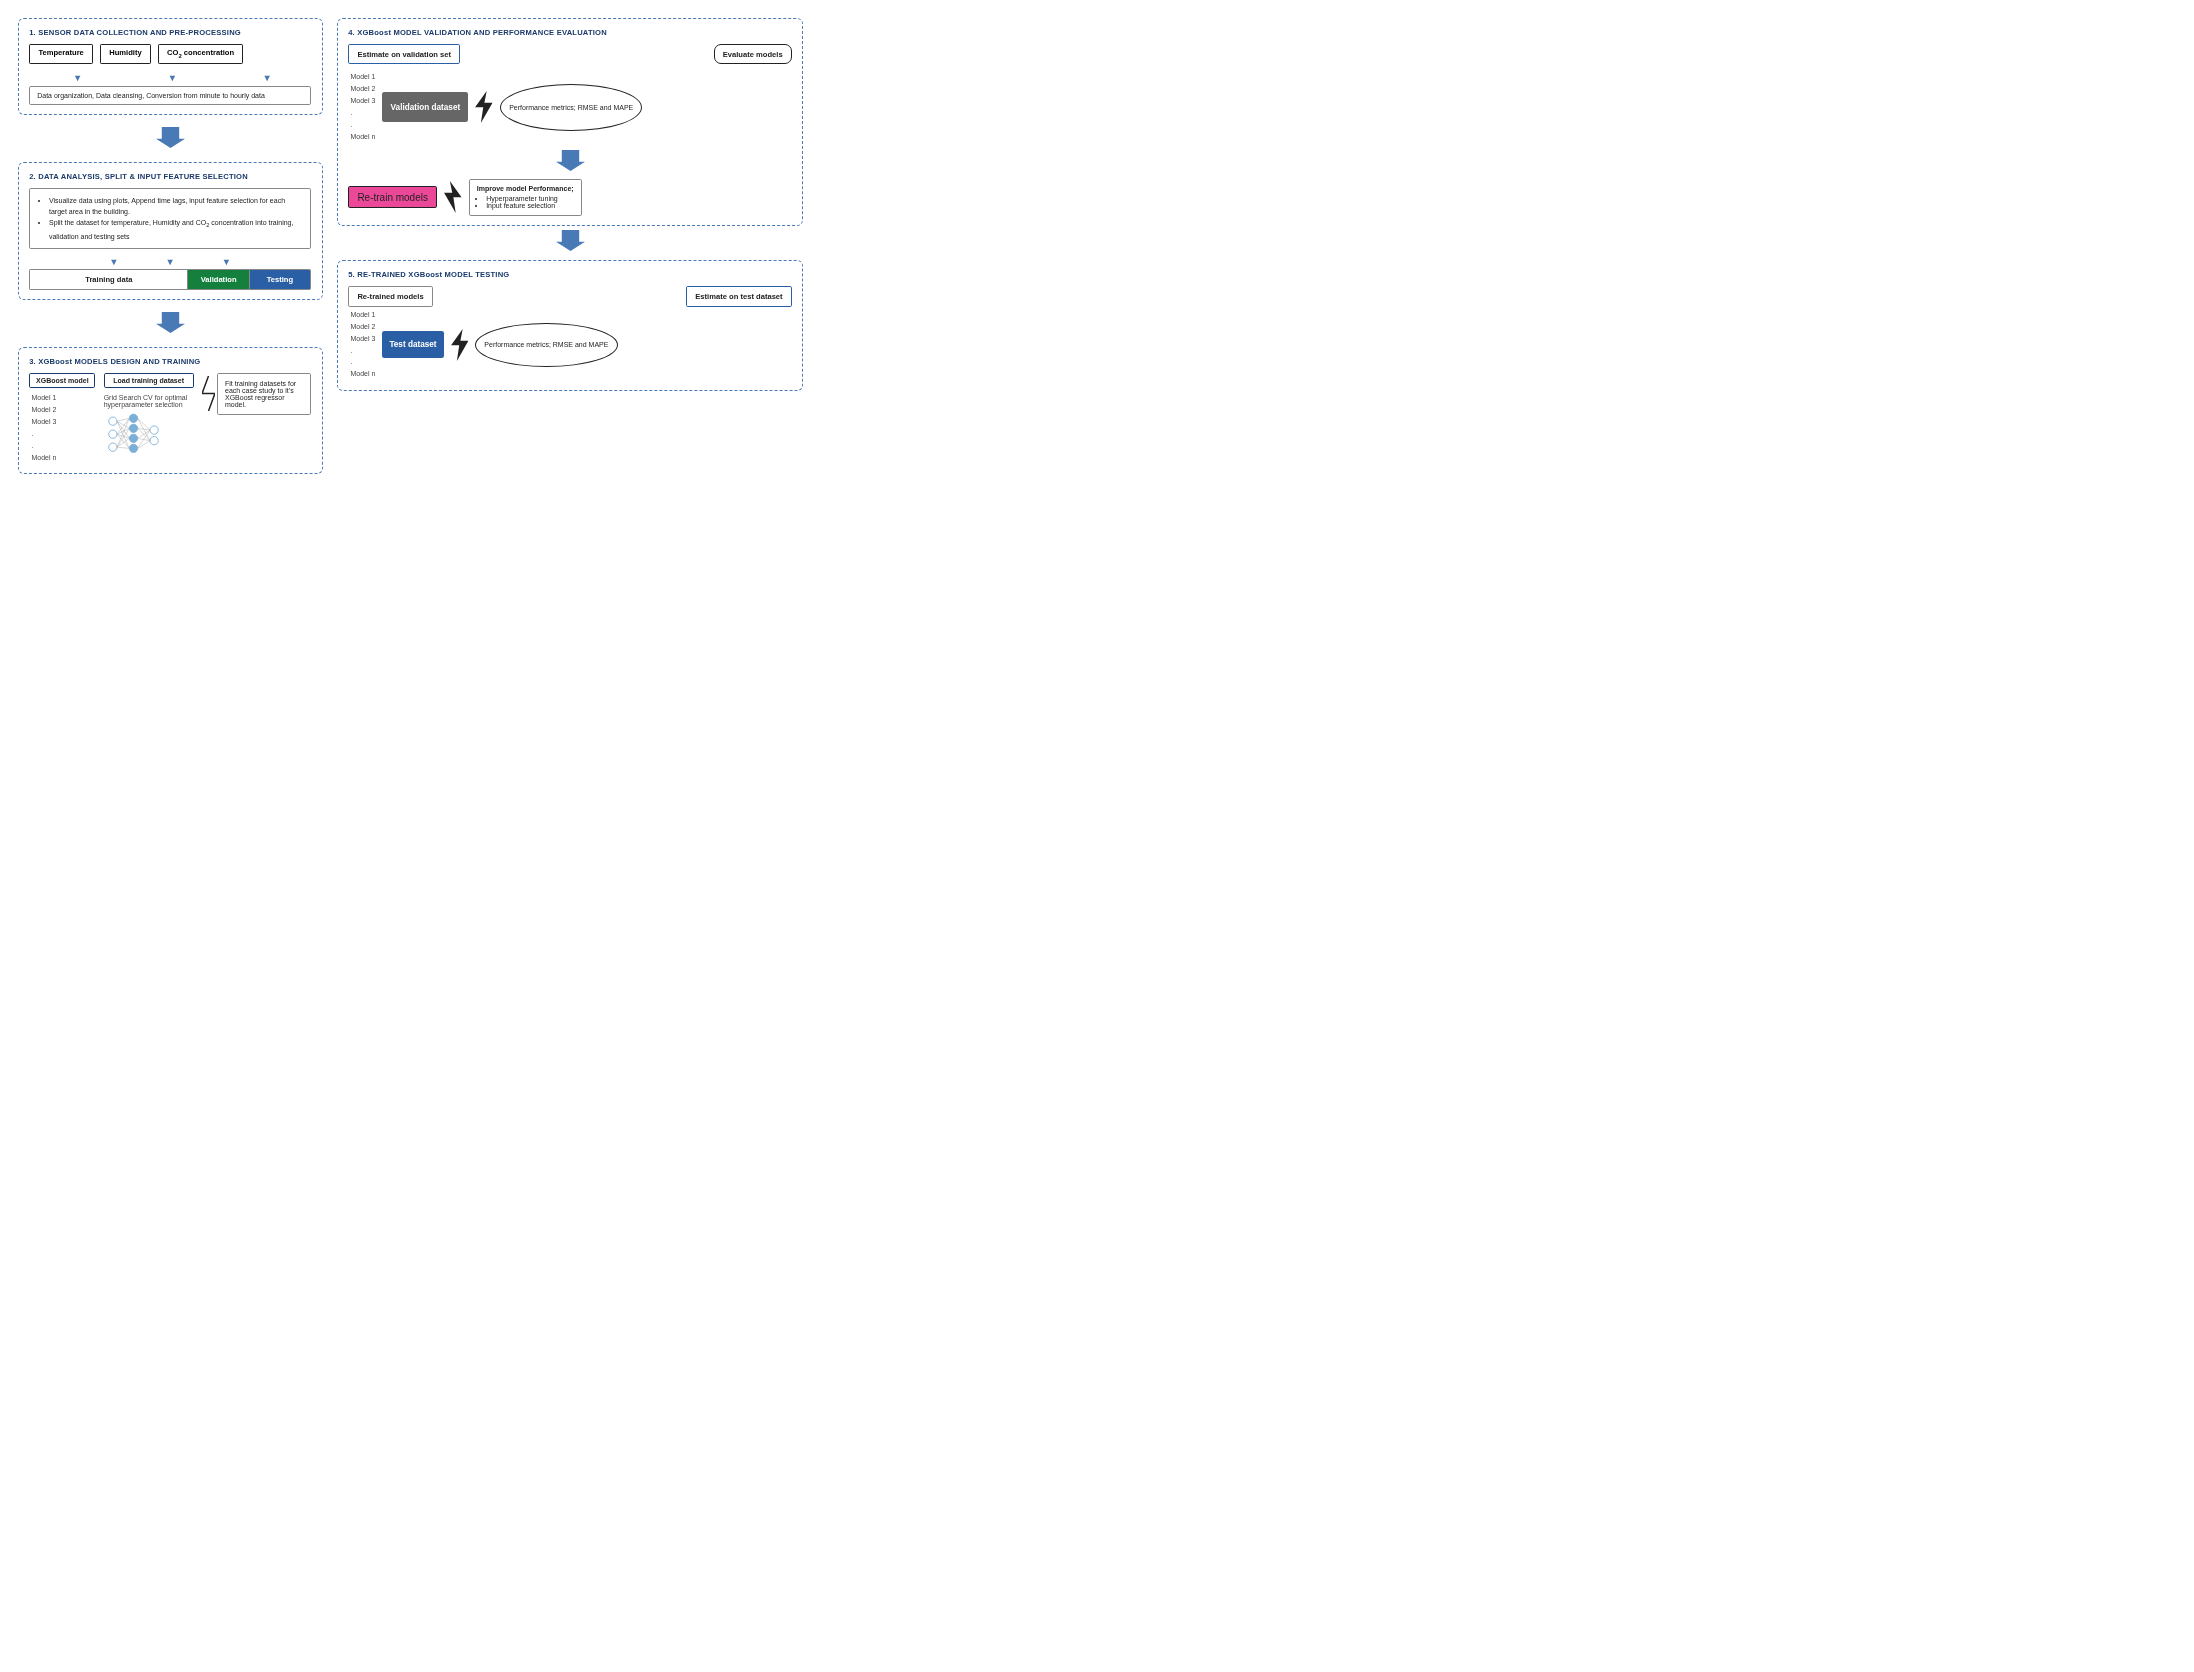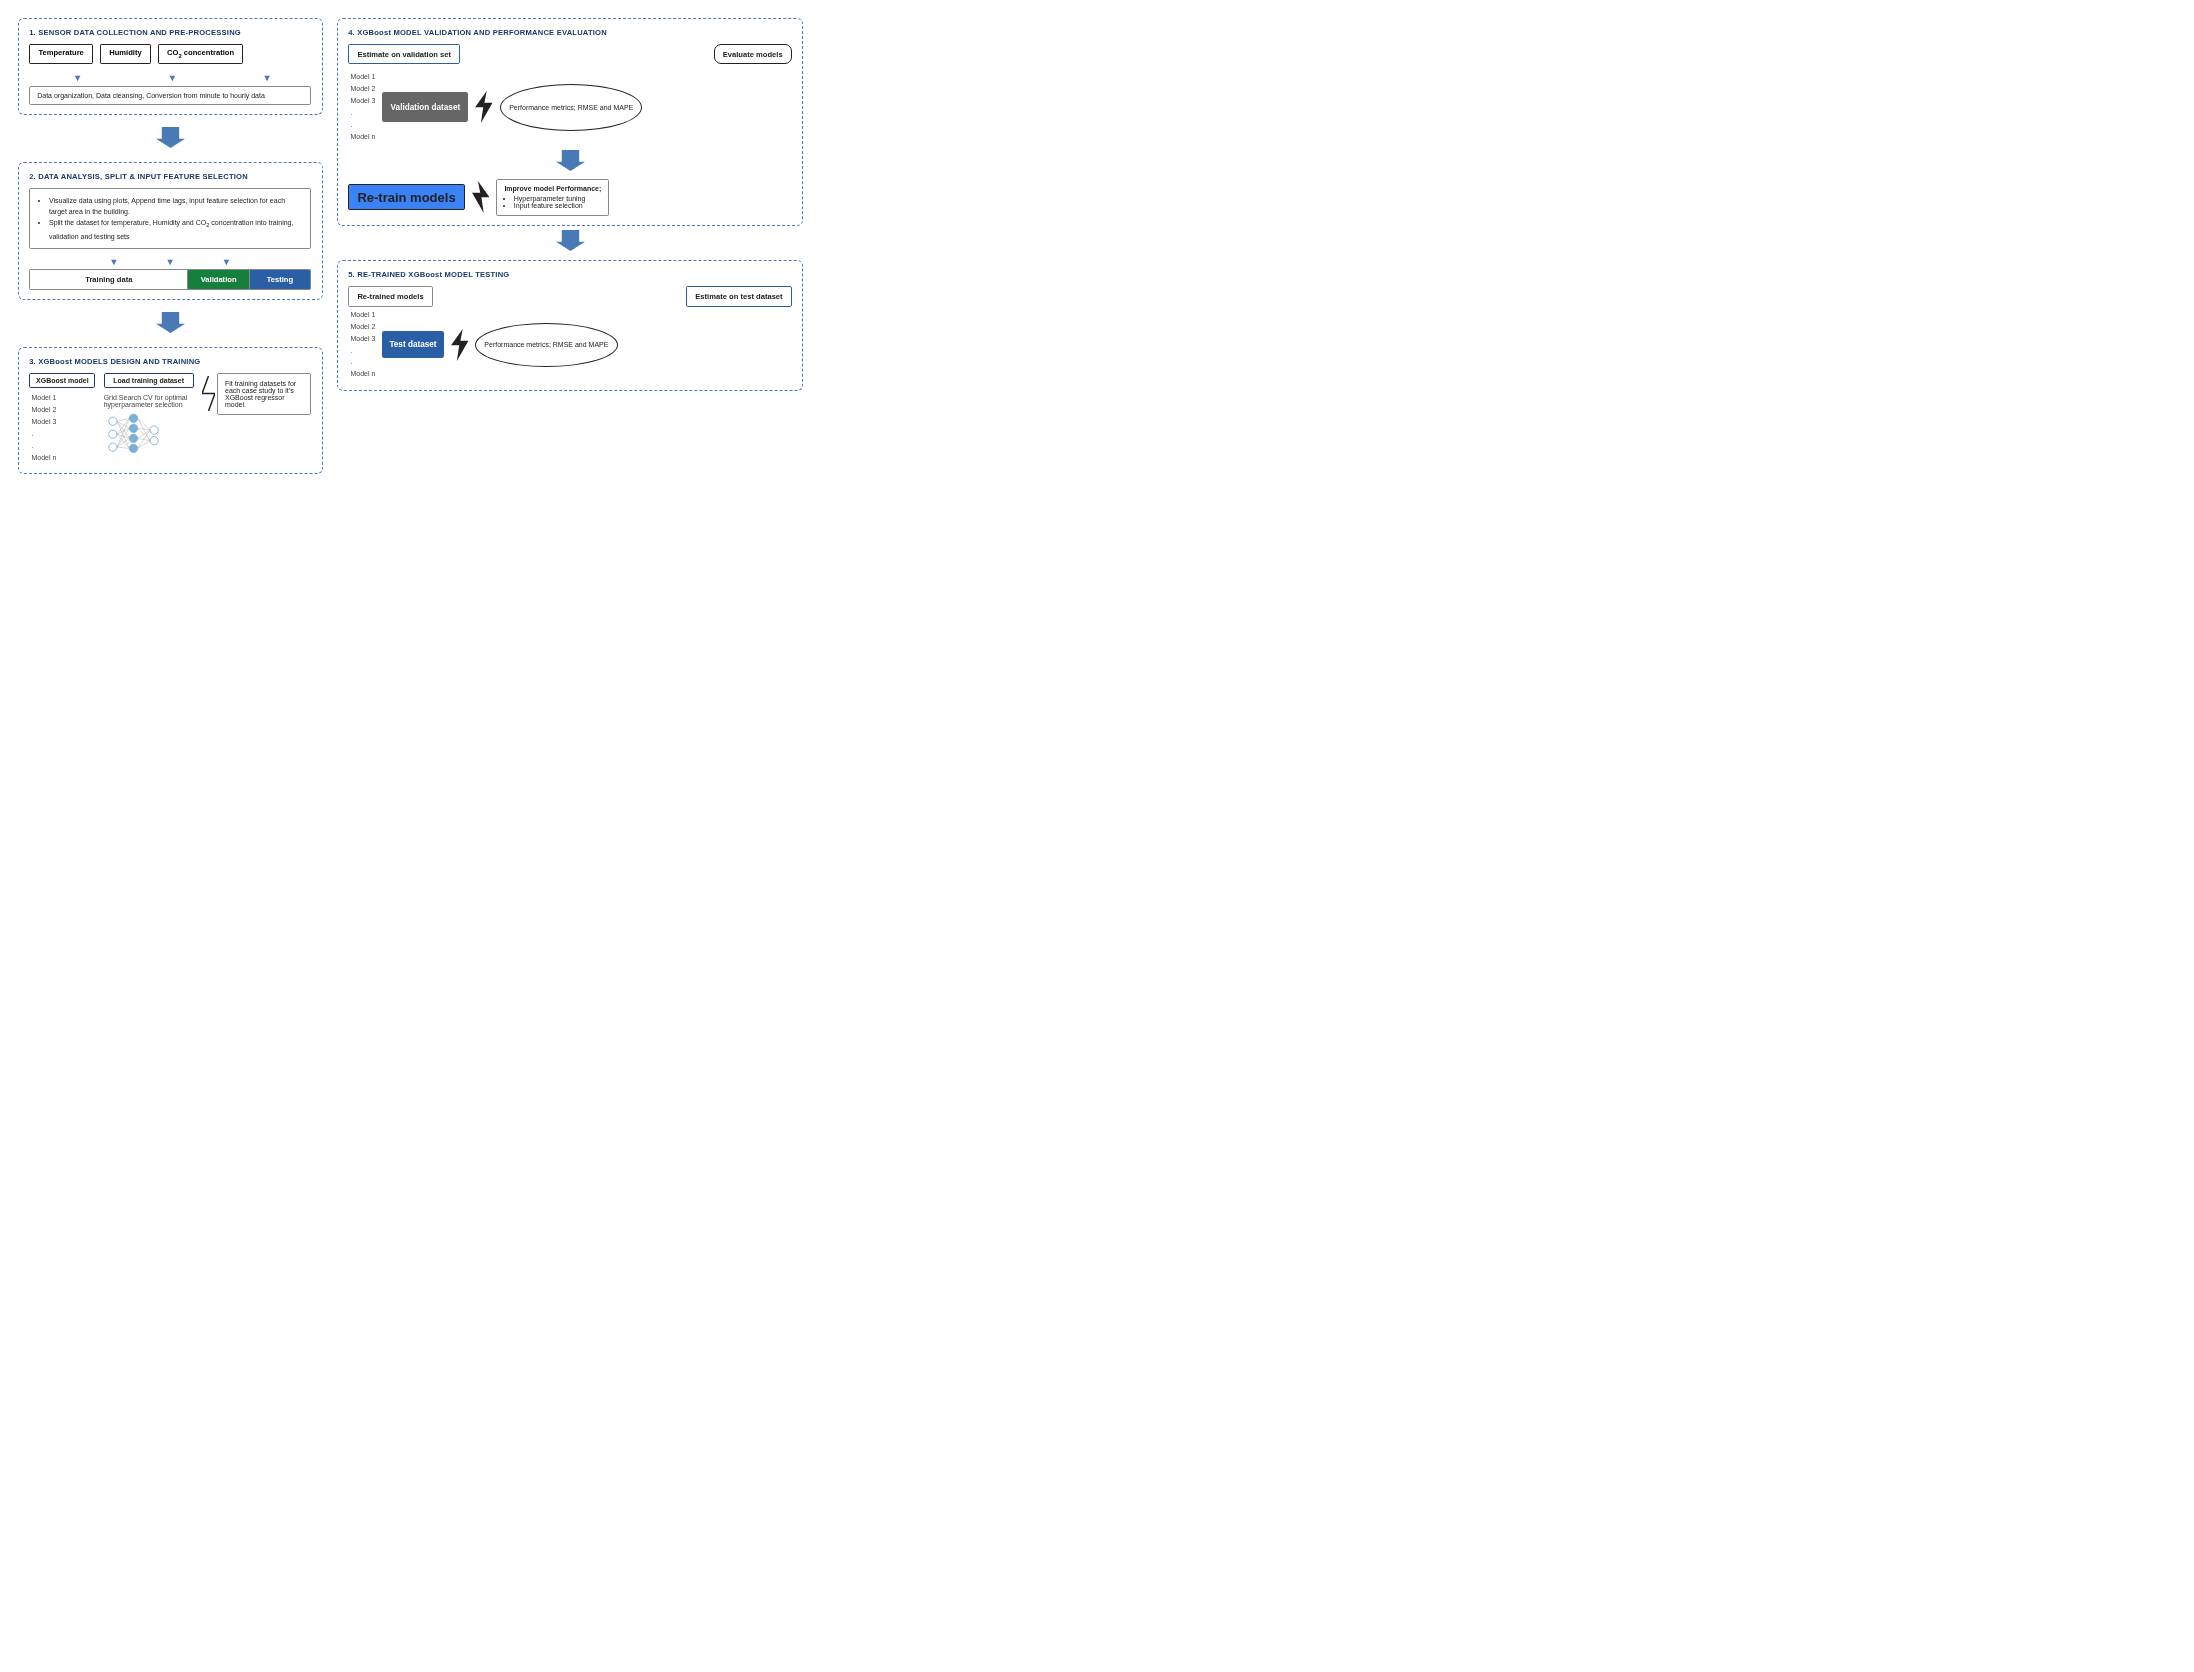--- a/index.html
+++ b/index.html
@@ -202,24 +202,24 @@
       min-width: 76px;
       min-height: 47px;
       display: flex;
       align-items: center;
       justify-content: center;
     }
     .retrain-box {
       border: 1.2px solid #222;
       border-radius: 1.8px;
       padding: 4.7px 8.2px;
-      font-weight: bold;
-      font-size: 13px;
-      text-align: center;
-      background: #3b82f6;
+      font-weight: normal;
+      font-size: 10px;
+      text-align: center;
+      background: #ec4899;
       color: #222;
       min-width: 53px;
     }
     .improve-box {
       border: 0.9px solid #888;
       border-radius: 1.8px;
       padding: 5.9px 7px;
       font-size: 7px;
       color: #222;
       background: #fff;

